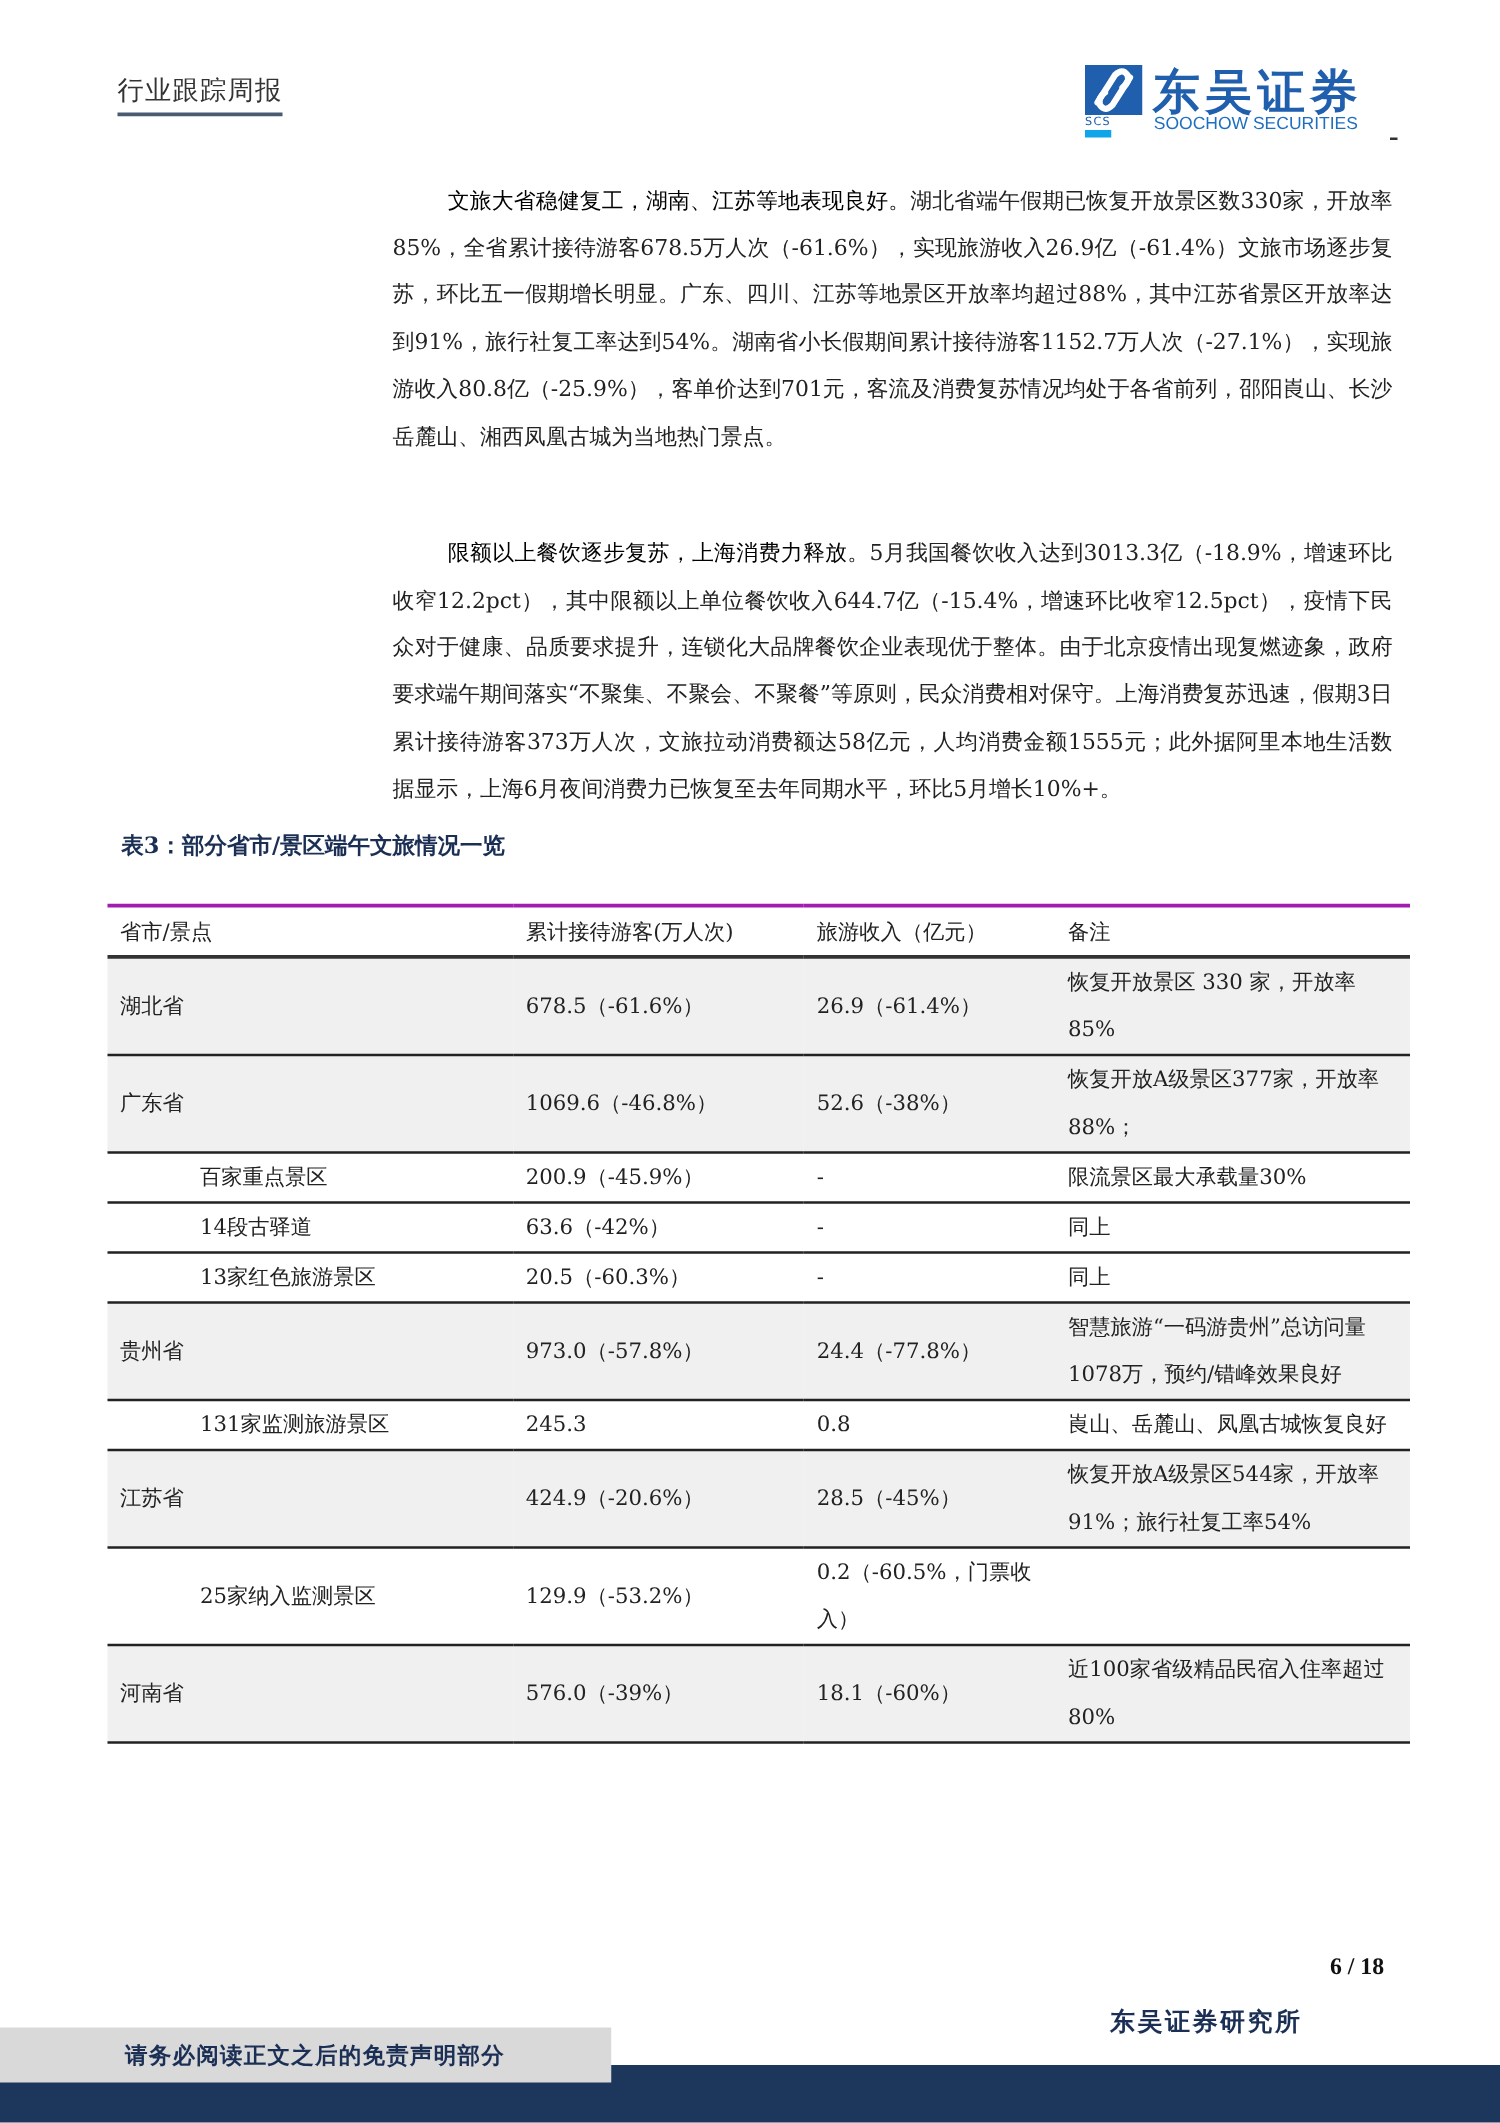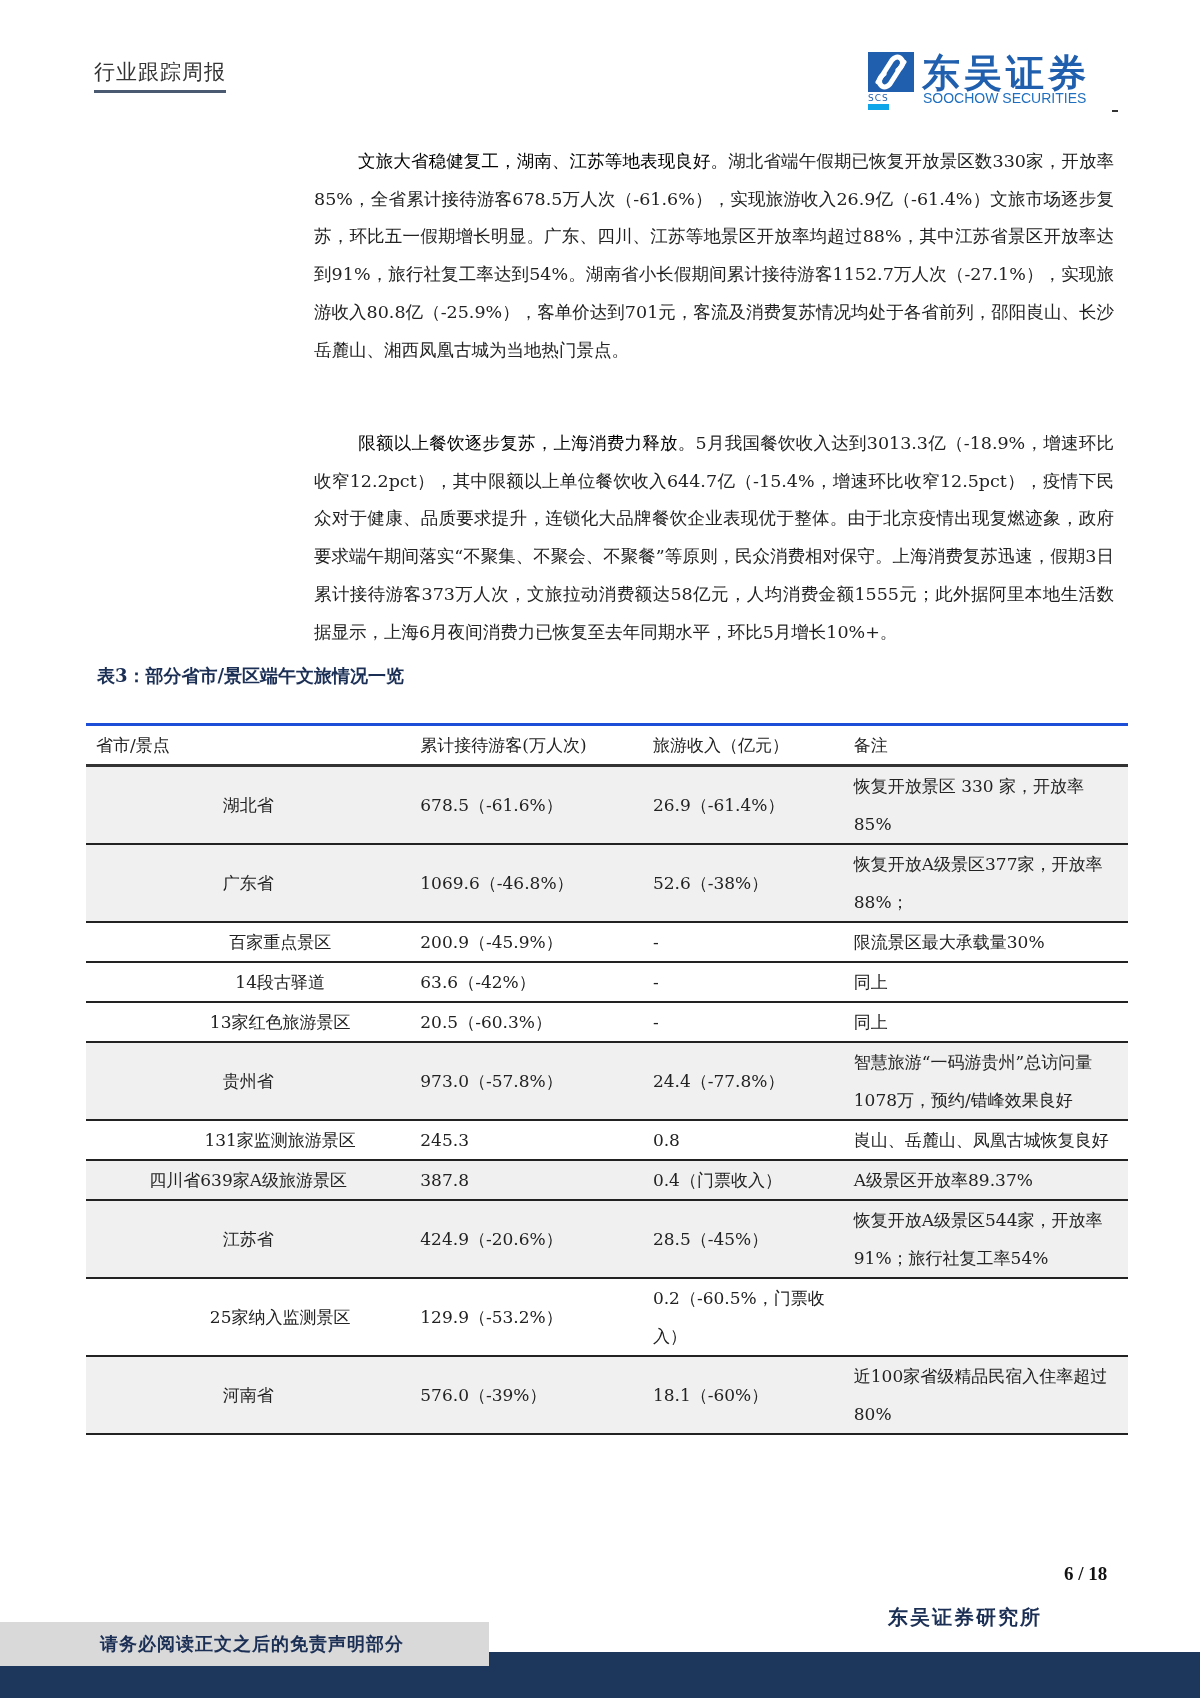--- a/index.html
+++ b/index.html
@@ -44,29 +44,29 @@
 
   .table-caption {
     position: absolute; left: 97px; top: 664px;
     font-family: "DejaVu Serif", serif; font-weight: bold; font-size: 18px; color: #1b2f55;
   }
   table.data {
     position: absolute; left: 86px; top: 723px; width: 1042px;
     border-collapse: collapse;
     font-family: "DejaVu Serif", "Liberation Serif", serif; font-size: 17px; color: #222;
   }
-  table.data thead tr { border-top: 3px solid #1d4ed8; border-bottom: 3px solid #333; }
+  table.data thead tr { border-top: 3px solid #a21caf; border-bottom: 3px solid #333; }
   table.data th {
     font-weight: normal; text-align: left; height: 38px; padding: 0 10px;
   }
   table.data td { padding: 0 10px; vertical-align: middle; line-height: 38px; }
   table.data tbody tr { border-bottom: 2px solid #222; }
   table.data tbody tr.shade { background: #f0f0f0; }
   table.data td.sub { padding-left: 74px; }
-  .c1 { width: 262px; text-align: center; } .c2 { width: 225px; } .c3 { width: 190px; } .c4 { width: 285px; }
+  .c1 { width: 262px; } .c2 { width: 225px; } .c3 { width: 190px; } .c4 { width: 285px; }
   td.note { line-height: 38px; }
 
   .page-num {
     position: absolute; left: 1064px; top: 1563px;
     font-family: "Liberation Serif", serif; font-weight: bold; font-size: 19px; color: #111;
   }
   .institute {
     position: absolute; left: 888px; top: 1604px;
     font-family: "DejaVu Serif", serif; font-weight: bold; font-size: 20px; color: #1b2f55; letter-spacing: 2px;
   }
@@ -152,26 +152,20 @@
         <td class="c3">24.4（-77.8%）</td>
         <td class="c4 note">智慧旅游“一码游贵州”总访问量1078万，预约/错峰效果良好</td>
       </tr>
       <tr>
         <td class="sub c1">131家监测旅游景区</td>
         <td class="c2">245.3</td>
         <td class="c3">0.8</td>
         <td class="c4 note">崀山、岳麓山、凤凰古城恢复良好</td>
       </tr>
       <tr class="shade">
-        <td class="c1">四川省639家A级旅游景区</td>
-        <td class="c2">387.8</td>
-        <td class="c3">0.4（门票收入）</td>
-        <td class="c4 note">A级景区开放率89.37%</td>
-      </tr>
-      <tr class="shade">
         <td class="c1">江苏省</td>
         <td class="c2">424.9（-20.6%）</td>
         <td class="c3">28.5（-45%）</td>
         <td class="c4 note">恢复开放A级景区544家，开放率91%；旅行社复工率54%</td>
       </tr>
       <tr>
         <td class="sub c1">25家纳入监测景区</td>
         <td class="c2">129.9（-53.2%）</td>
         <td class="c3">0.2（-60.5%，门票收入）</td>
         <td class="c4 note"></td>

